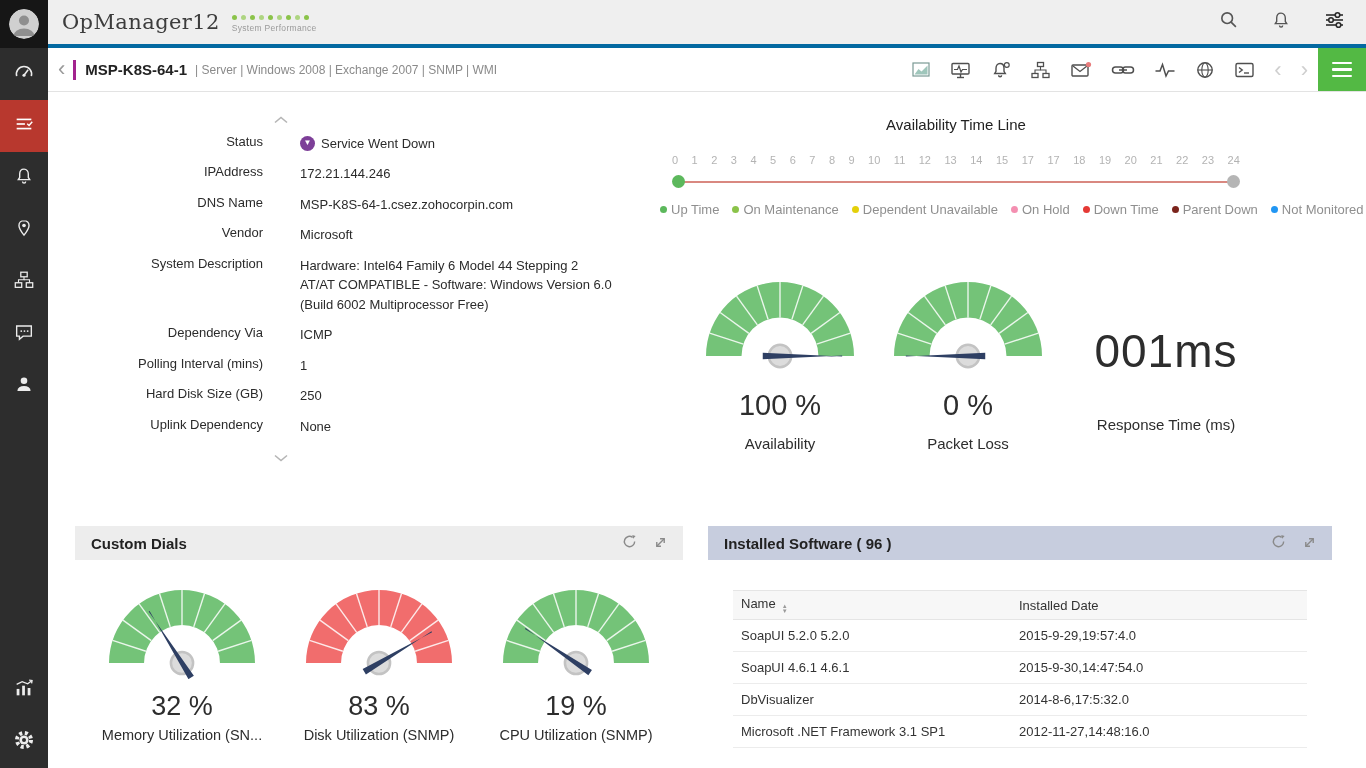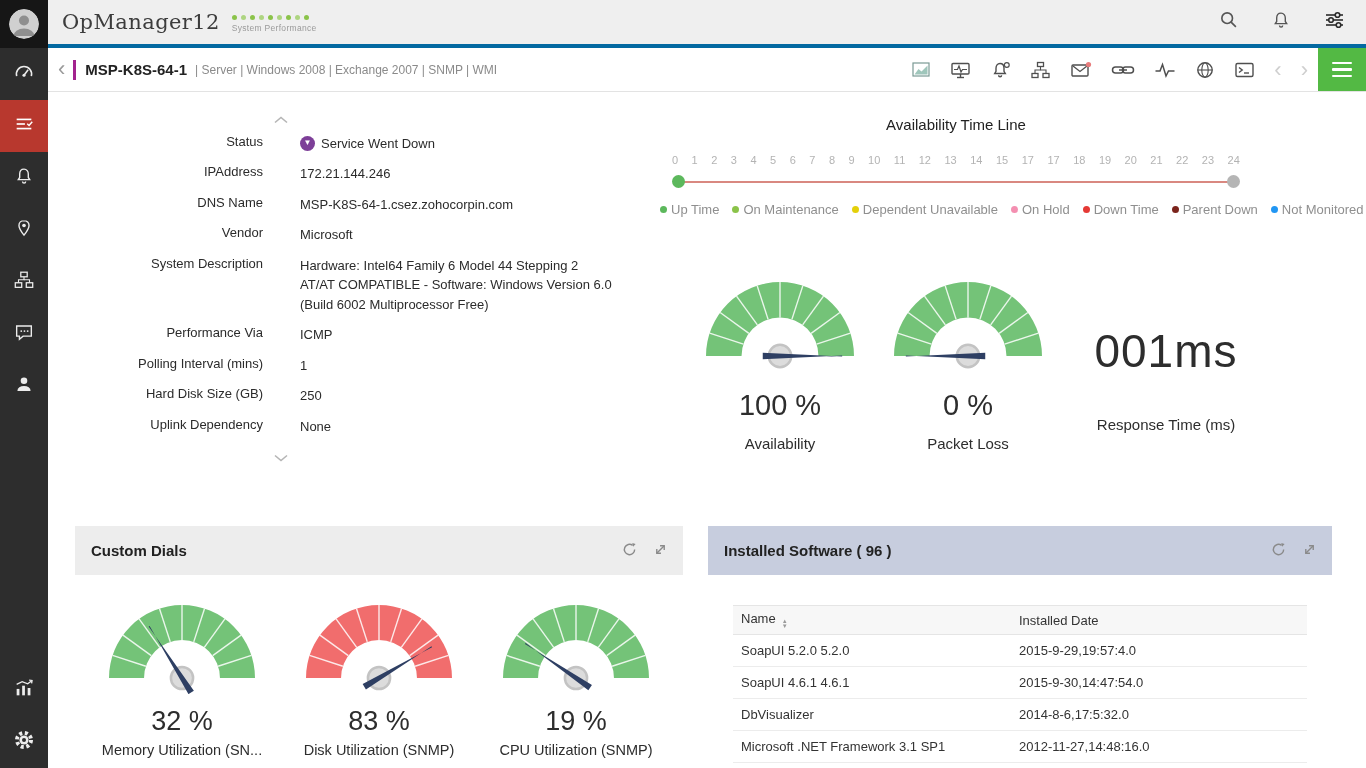--- a/index.html
+++ b/index.html
@@ -69,21 +69,21 @@
   #response-block{left:1008px;top:232px;width:220px}
   .gauge-value{font-size:29px;color:#2d2d2d;margin-top:13px}
   .gauge-label{font-size:15px;color:#2d2d2d;margin-top:13px}
   .response-value{font-size:46px;color:#2d2d2d;letter-spacing:1px}
   .response-label{font-size:15px;color:#2d2d2d;margin-top:38px}
 
   
   .panel{position:absolute;top:434px;background:#fff}
   #custom-dials-panel{left:27px;width:608px;height:242px}
   #software-panel{left:660px;width:624px;height:242px}
-  .panel-header{height:49px;display:flex;align-items:center;padding:0 16px;font-size:15px;font-weight:bold;color:#222}
+  .panel-header{height:34px;display:flex;align-items:center;padding:0 16px;font-size:15px;font-weight:bold;color:#222}
   #custom-dials-panel .panel-header{background:#ededed}
   #software-panel .panel-header{background:#c7cdde}
   .panel-actions{margin-left:auto;display:flex;gap:17px;align-items:center}
   .panel-actions svg{cursor:pointer}
 
   .dials-row{display:flex;justify-content:space-between;padding:26px 12px 0 12px}
   .dial{width:190px;text-align:center}
   .dial-value{font-size:27px;color:#2d2d2d;margin-top:8px}
   .dial-label{font-size:14.5px;color:#2d2d2d;margin-top:5px;white-space:nowrap}
 
@@ -349,21 +349,21 @@
           <div class="detail-label">Vendor</div>
           <div class="detail-value">Microsoft</div>
         </div>
           <div class="detail-row">
           <div class="detail-label">System Description</div>
           <div class="detail-value">Hardware: Intel64 Family 6 Model 44 Stepping 2
 AT/AT COMPATIBLE - Software: Windows Version 6.0
 (Build 6002 Multiprocessor Free)</div>
         </div>
           <div class="detail-row">
-          <div class="detail-label">Performance Via</div>
+          <div class="detail-label">Dependency Via</div>
           <div class="detail-value">ICMP</div>
         </div>
           <div class="detail-row">
           <div class="detail-label">Polling Interval (mins)</div>
           <div class="detail-value">1</div>
         </div>
           <div class="detail-row">
           <div class="detail-label">Hard Disk Size (GB)</div>
           <div class="detail-value">250</div>
         </div>

